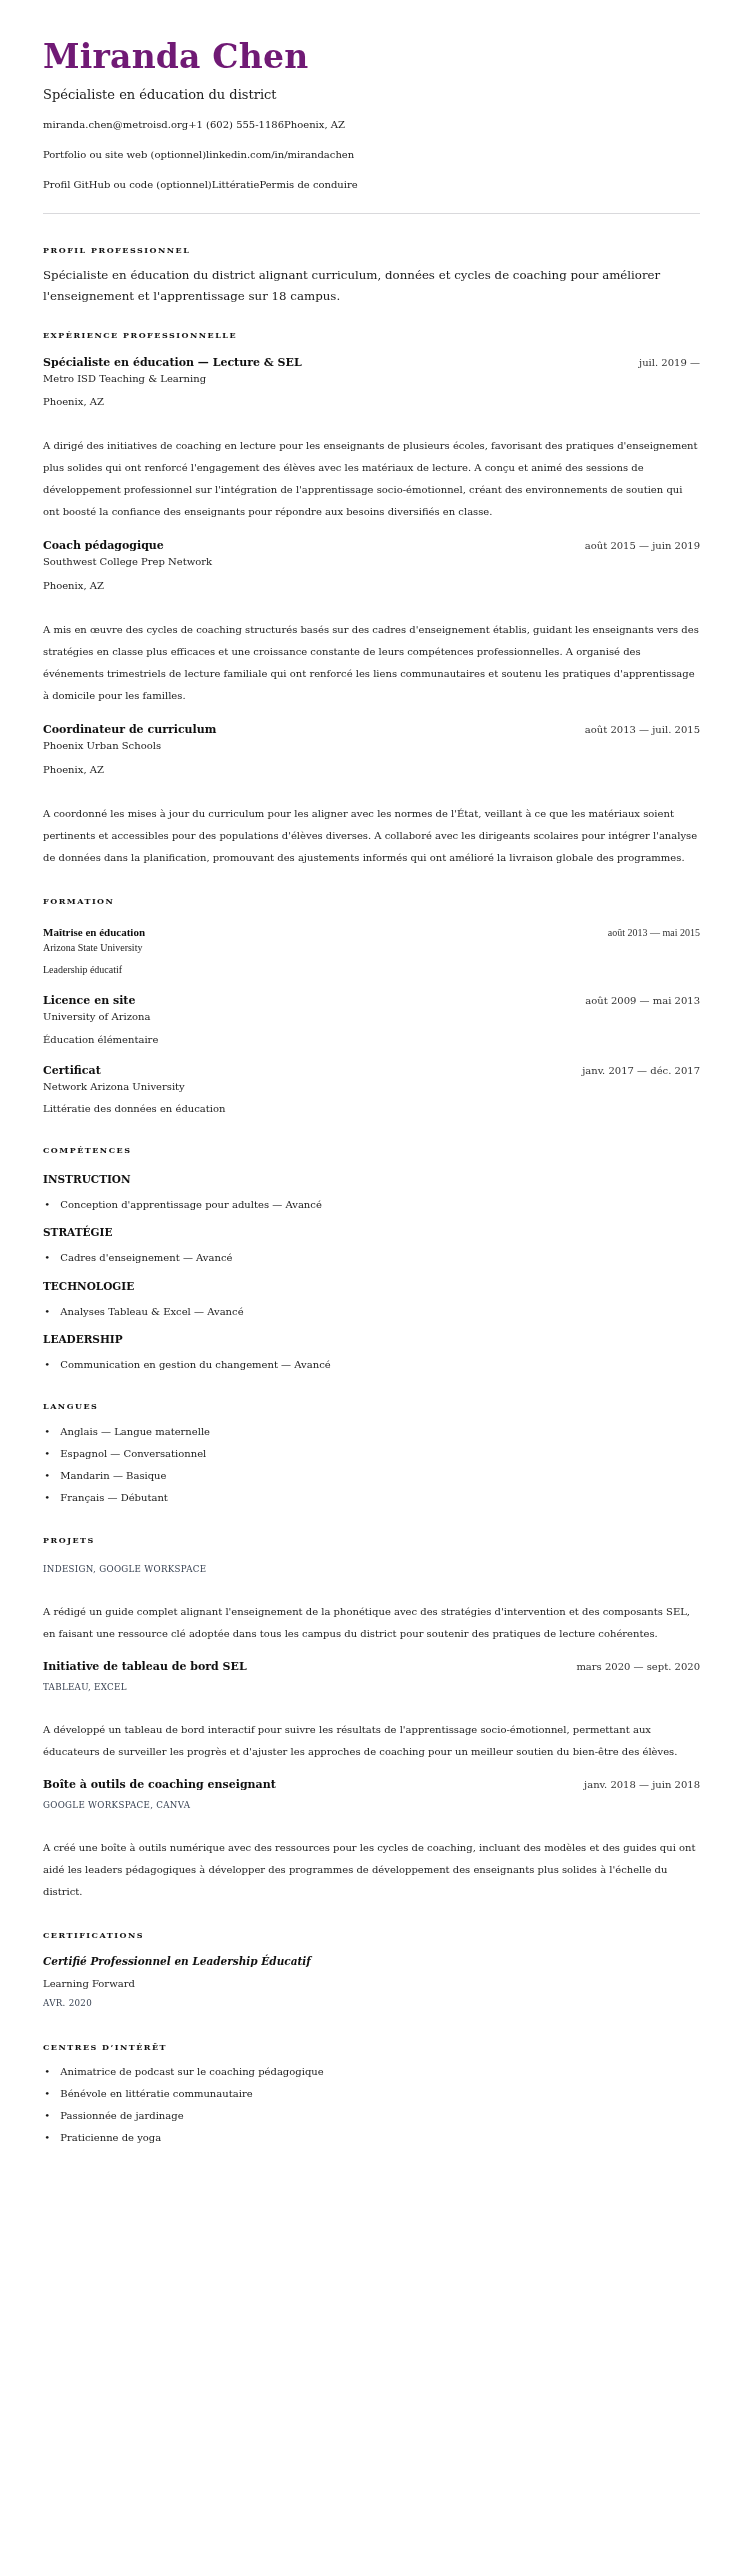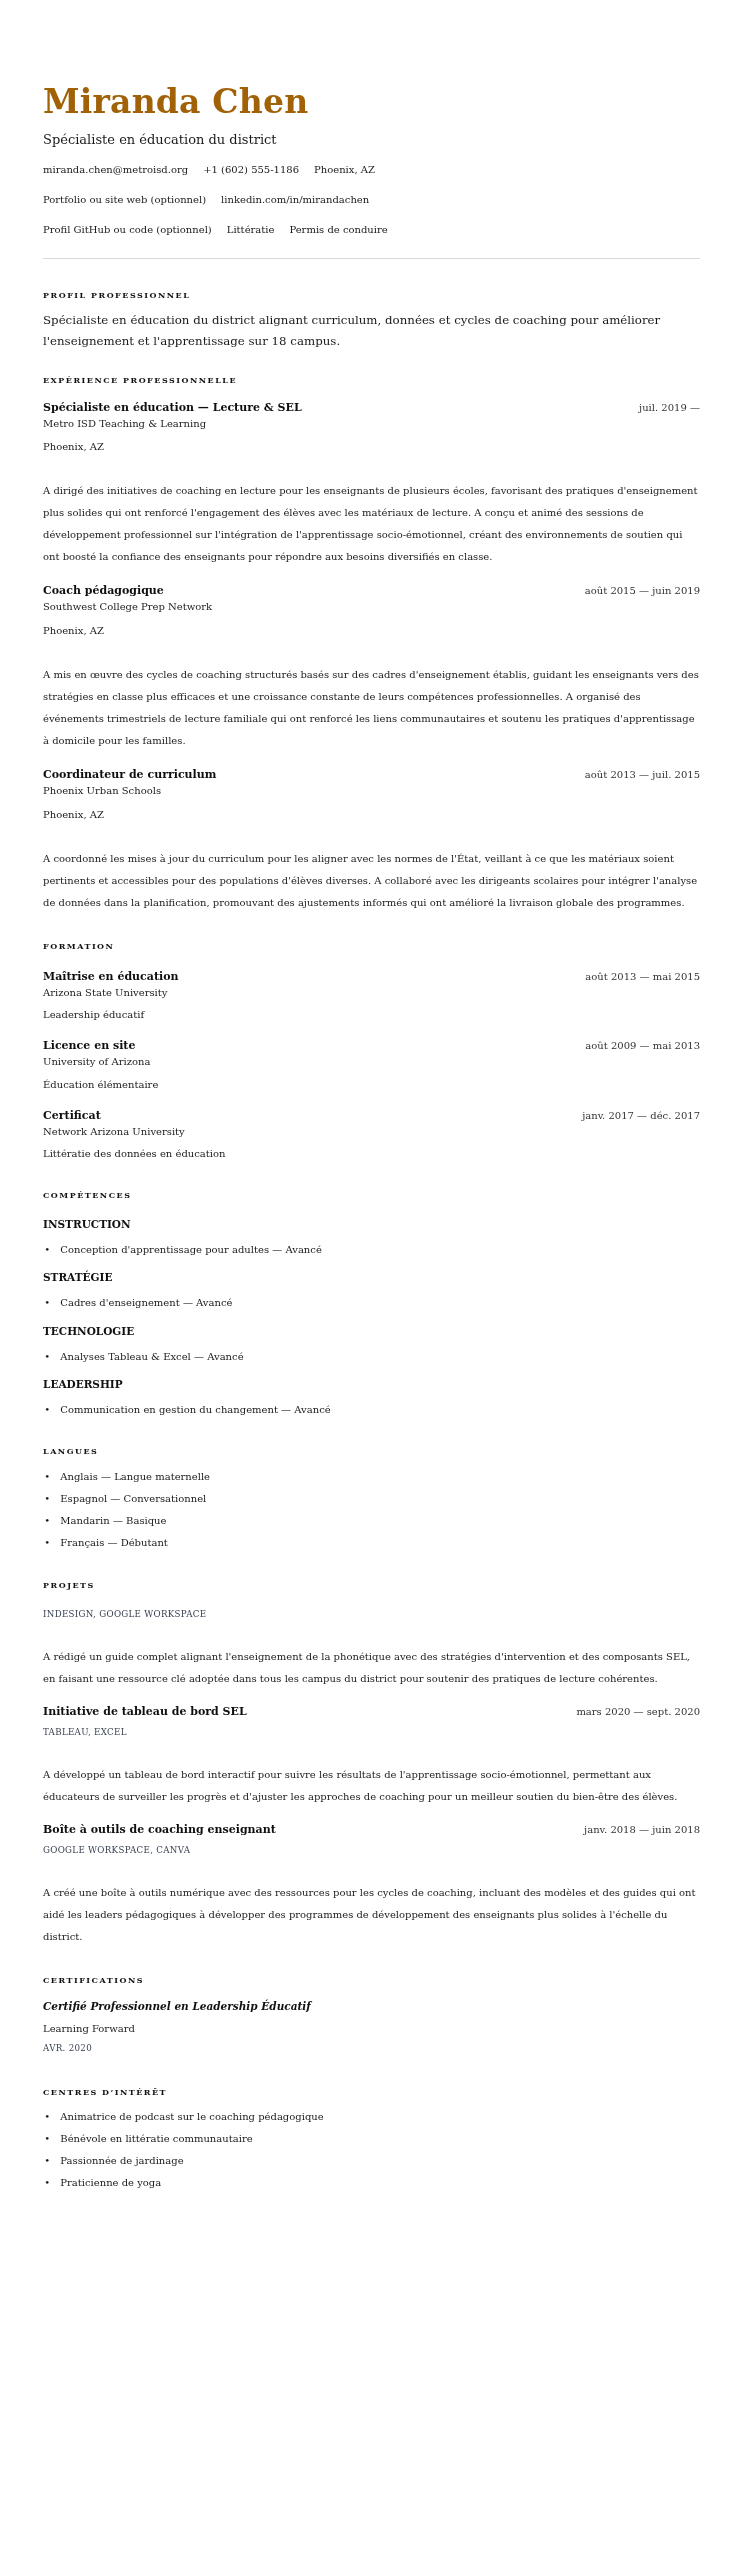--- a/index.html
+++ b/index.html
@@ -4,23 +4,23 @@
 <style>
   * { box-sizing: border-box; margin: 0; padding: 0; }
   html, body { background: #ffffff; }
   body {
     width: 743px;
     font-family: "DejaVu Serif", serif;
     color: #111111;
   }
   .page { padding: 36px 43px 37px 43px; width: 743px; }
 
-  .name { font-size: 33px; font-weight: bold; line-height: 41px; color: #a16207; letter-spacing: 0.2px; margin-top: 45px; }
+  .name { font-size: 33px; font-weight: bold; line-height: 41px; color: #701a75; letter-spacing: 0.2px; }
   .title { font-size: 13px; line-height: 18.6px; margin-top: 8.7px; color: #1a1a1a; }
-  .contact-row { display: flex; gap: 15px; font-size: 10px; line-height: 15px; color: #1a1a1a; }
+  .contact-row { display: flex; font-size: 10px; line-height: 15px; color: #1a1a1a; }
   .contact-rows { margin-top: 12.4px; display: flex; flex-direction: column; gap: 15px; }
   .contact-item { white-space: nowrap; }
   .divider { height: 1.2px; background: #d9d9dc; margin-top: 21px; width: 657px; }
 
   .section { margin-top: 30px; }
   .section.first { margin-top: 31px; }
   .section-heading {
     font-size: 8px; font-weight: bold; letter-spacing: 1.5px; line-height: 11px;
     text-transform: uppercase; color: #111;
   }
@@ -28,21 +28,21 @@
 
   .entry { margin-top: 15px; }
   .entry-head { display: flex; justify-content: space-between; align-items: baseline; }
   .entry-title { font-size: 11px; font-weight: bold; line-height: 16px; color: #0f0f0f; }
   .entry-date { font-size: 10px; line-height: 15px; color: #333; white-space: nowrap; }
   .entry-sub { font-size: 10px; line-height: 15px; color: #222; }
   .entry-loc { font-size: 10px; line-height: 15px; color: #222; margin-top: 8.7px; }
   .entry-desc { font-size: 10px; line-height: 22px; color: #222; margin-top: 26px; width: 657px; }
 
   .edu-entry { margin-top: 16px; }
-  .edu-entry:first-of-type { margin-top: 17.3px; }
+  .edu-entry:first-of-type { margin-top: 17.3px; font-family: Liberation Serif, serif; }
   .edu-line2 { font-size: 10px; line-height: 15px; color: #222; margin-top: 7.4px; }
 
   .skill-group { margin-top: 13.6px; }
   .skill-title { font-size: 10.5px; font-weight: bold; line-height: 15px; color: #111; }
   .bullets { list-style: none; margin-top: 10px; }
   .bullets li { position: relative; padding-left: 17.3px; font-size: 10px; line-height: 15px; color: #1a1a1a; }
   .bullets li::before { content: "\2022"; position: absolute; left: 1.2px; top: 0; font-size: 10px; }
   .lang-list { margin-top: 10px; }
   .lang-list li { line-height: 22px; }
 

